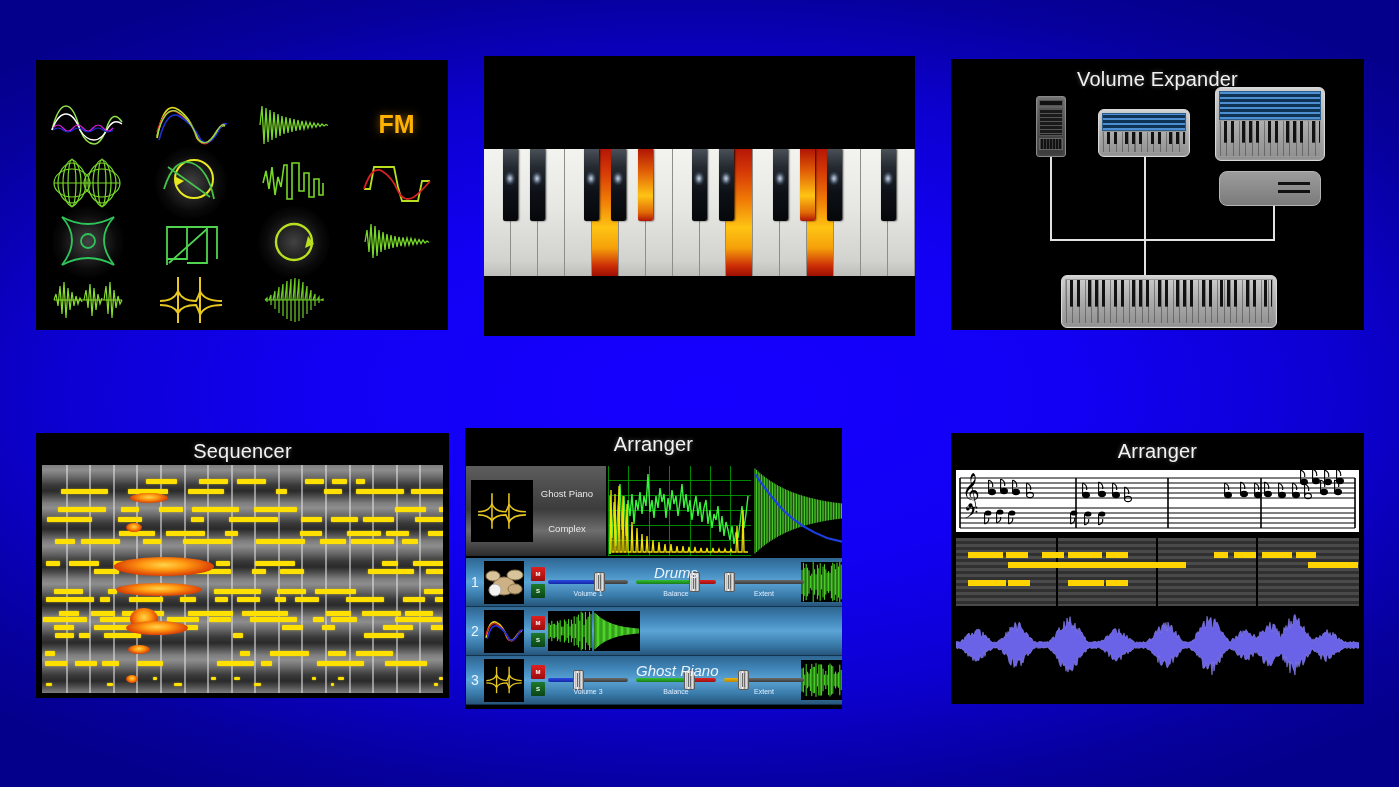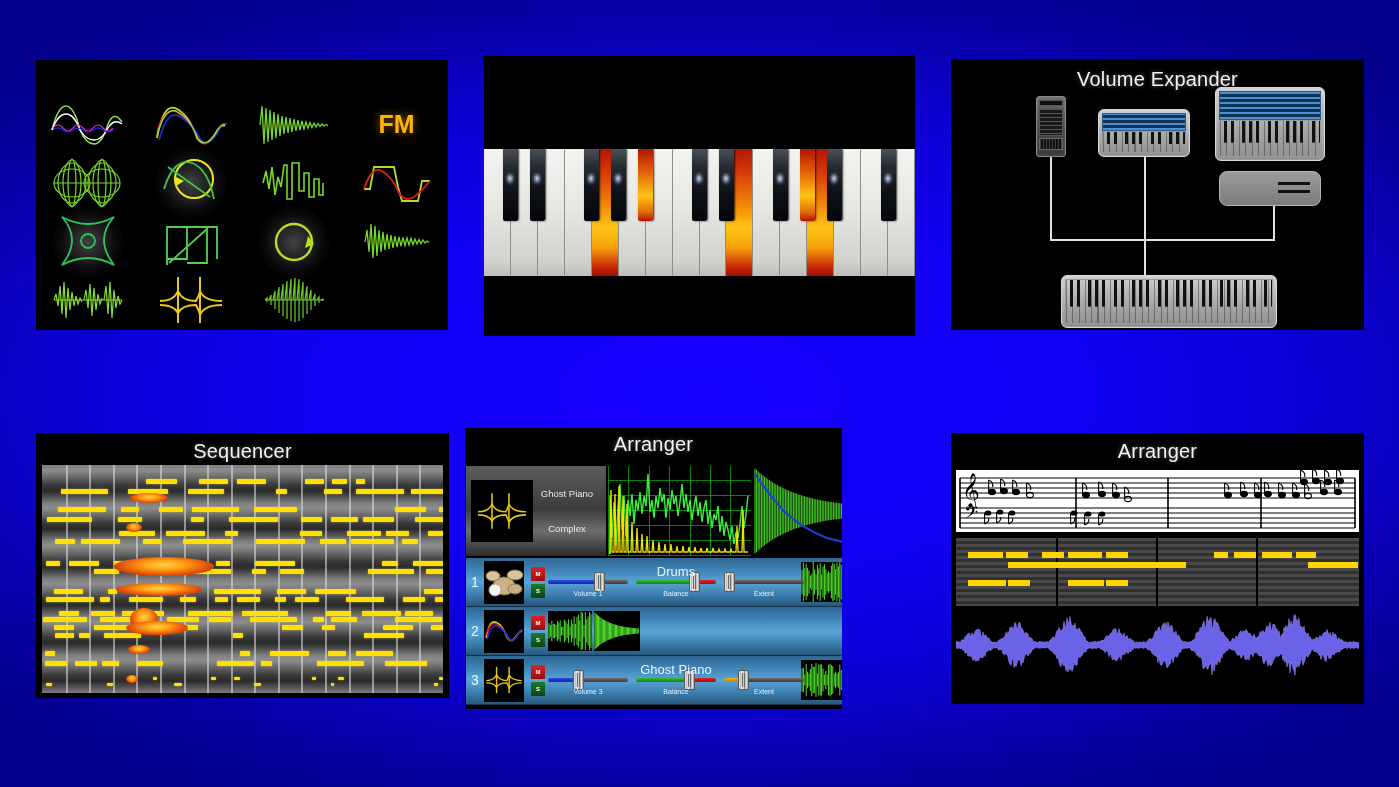--- a/index.html
+++ b/index.html
@@ -214,21 +214,21 @@
   .knob {
     position: absolute; top: -8px; width: 11px; height: 20px; border-radius: 2px;
     background: linear-gradient(90deg,#efefef 0%,#bdbdbd 18%,#f7f7f7 40%,#9a9a9a 62%,#e4e4e4 82%,#9e9e9e 100%);
     border: 1px solid #5a5a5a;
   }
   .knob::before, .knob::after {
     content:""; position:absolute; top:2px; bottom:2px; width:1px; background:#6b6b6b;
   }
   .knob::before { left: 3px; } .knob::after { right: 3px; }
   .slabel { position: absolute; color: #dfeeff; font-size: 7px; white-space: nowrap; }
-  .tname { position: absolute; color: #e8f4ff; font-size: 13px; white-space: nowrap; }
+  .tname { position: absolute; color: #e8f4ff; font-size: 15px; white-space: nowrap; font-style: italic; }
   .arr-meter { width: 44px; height: 40px; background: #000; flex: none; margin-right: 2px; }
   .arr-env   { width: 46px; height: 40px; background: #000; flex: none; margin-right: 2px; }
 
   
   #prod-title { margin-top: 7px; }
   #prod-score {
     position: absolute; left: 5px; top: 37px; width: 403px; height: 62px;
     background: #fff;
   }
   #prod-piano {

